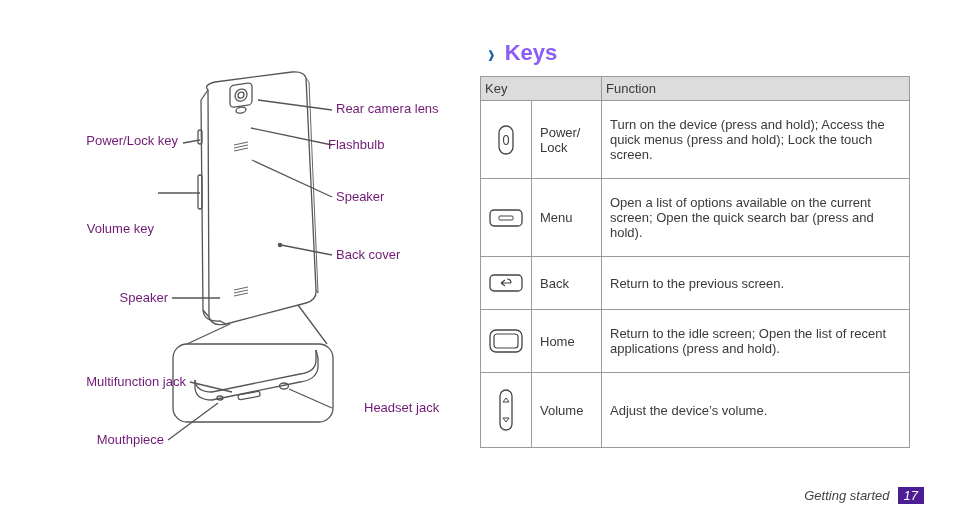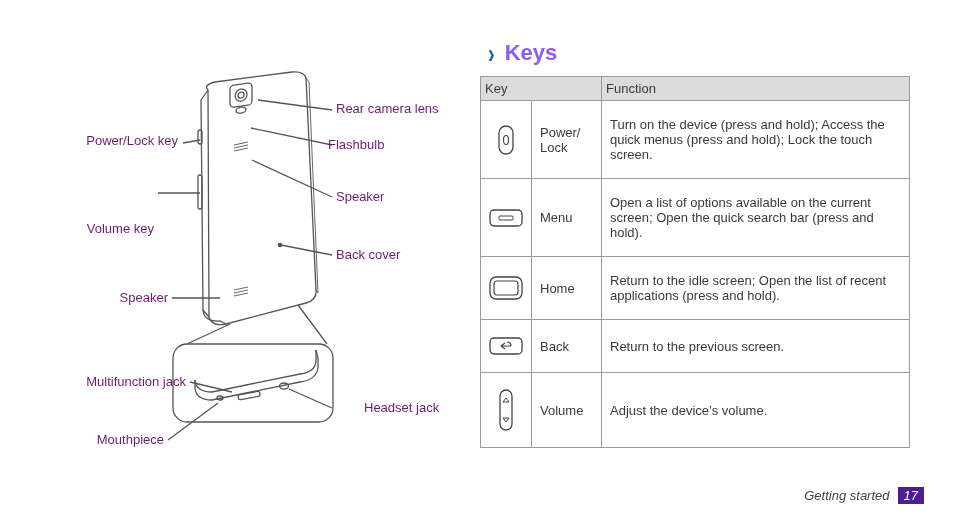--- a/index.html
+++ b/index.html
@@ -157,37 +157,37 @@
             <svg width="34" height="20">
                 <rect x="1" y="2" width="32" height="16" rx="4" fill="none" stroke="#444" stroke-width="1.3"></rect>
                 <rect x="10" y="8" width="14" height="4" rx="1" fill="none" stroke="#444" stroke-width="1"></rect>
               </svg>
           </td>
           <td class="name-cell">Menu</td>
           <td>Open a list of options available on the current screen; Open the quick search bar (press and hold).</td>
         </tr>
         <tr>
           <td class="icon-cell">
+            <svg width="34" height="20">
+                <rect x="1" y="2" width="32" height="16" rx="4" fill="none" stroke="#444" stroke-width="1.3"></rect>
+                <path d="M 12 10 L 22 10 M 22 10 Q 22 6 18 6 M 12 10 l 4 -3 M 12 10 l 4 3" fill="none" stroke="#444" stroke-width="1.2"></path>
+              </svg>
+          </td>
+          <td class="name-cell">Back</td>
+          <td>Return to the previous screen.</td>
+        </tr>
+        <tr>
+          <td class="icon-cell">
             <svg width="34" height="24">
                 <rect x="1" y="1" width="32" height="22" rx="6" fill="none" stroke="#444" stroke-width="1.3"></rect>
                 <rect x="5" y="5" width="24" height="14" rx="3" fill="none" stroke="#444" stroke-width="1.2"></rect>
               </svg>
           </td>
           <td class="name-cell">Home</td>
           <td>Return to the idle screen; Open the list of recent applications (press and hold).</td>
-        </tr>
-        <tr>
-          <td class="icon-cell">
-            <svg width="34" height="20">
-                <rect x="1" y="2" width="32" height="16" rx="4" fill="none" stroke="#444" stroke-width="1.3"></rect>
-                <path d="M 12 10 L 22 10 M 22 10 Q 22 6 18 6 M 12 10 l 4 -3 M 12 10 l 4 3" fill="none" stroke="#444" stroke-width="1.2"></path>
-              </svg>
-          </td>
-          <td class="name-cell">Back</td>
-          <td>Return to the previous screen.</td>
         </tr>
         <tr>
           <td class="icon-cell">
             <svg width="14" height="42">
                 <rect x="1" y="1" width="12" height="40" rx="6" fill="none" stroke="#444" stroke-width="1.3"></rect>
                 <path d="M 7 9 l -3 4 h 6 z" fill="none" stroke="#444" stroke-width="1"></path>
                 <path d="M 7 33 l -3 -4 h 6 z" fill="none" stroke="#444" stroke-width="1"></path>
               </svg>
           </td>
           <td class="name-cell">Volume</td>

